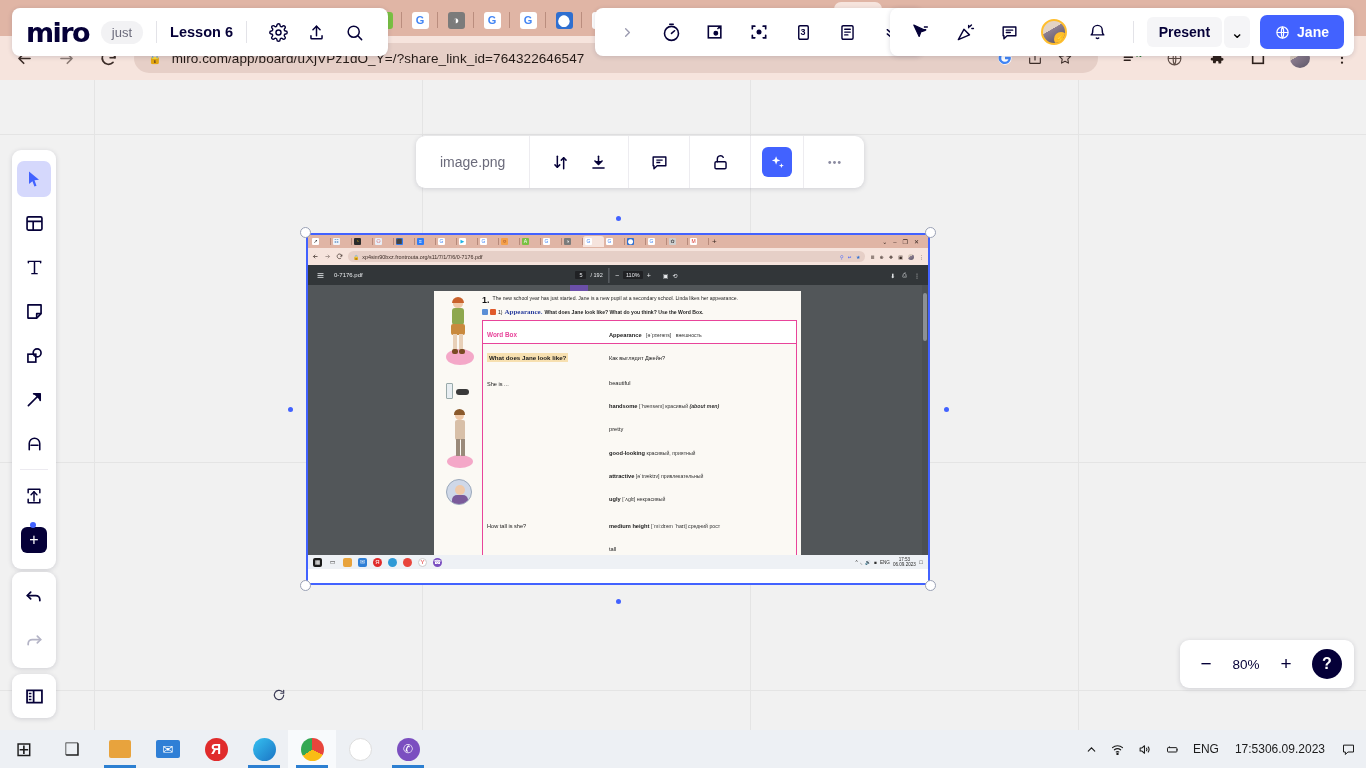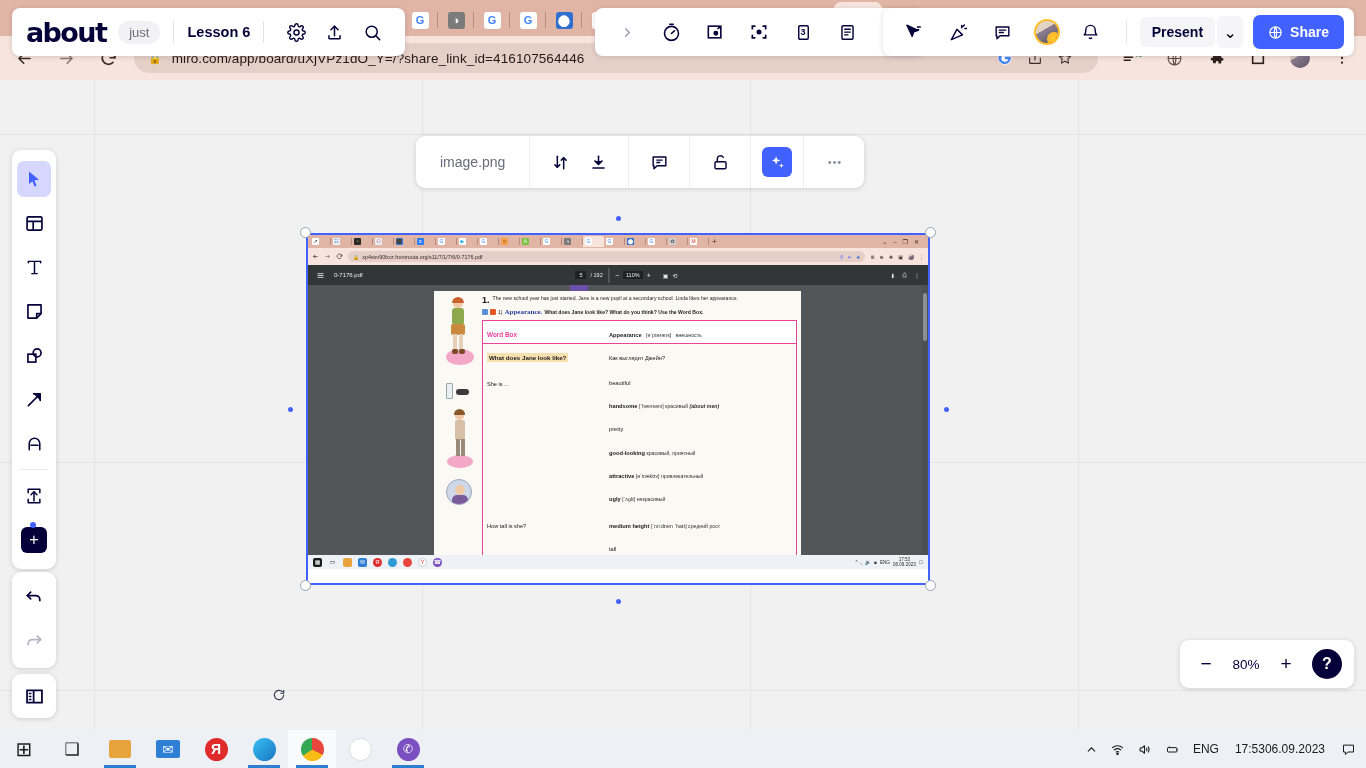--- a/index.html
+++ b/index.html
@@ -318,21 +318,21 @@
         </svg>
     </div>
     <div class="navicon">
       <svg width="19" height="19" viewBox="0 0 24 24" fill="none" stroke="#3b2c27" stroke-width="2.1" stroke-linecap="round">
           <path d="M20 11a8 8 0 1 0-2.3 6"></path>
           <path d="M20 5v6h-6"></path>
         </svg>
     </div>
     <div class="omnibox">
       <span class="lock">🔒</span>
-      <span class="url">miro.com/app/board/uXjVPz1dO_Y=/?share_link_id=416107564446</span>
+      <span class="url">miro.com/app/board/uXjVPz1dO_Y=/?share_link_id=764322646547</span>
       <div class="omni-right">
         <div>
           <svg width="16" height="16" viewBox="0 0 24 24">
               <circle cx="12" cy="12" r="10" fill="#fff"></circle>
               <path d="M12 10.2v3.6h5.1c-.2 1.3-1.6 3.8-5.1 3.8a5.6 5.6 0 1 1 0-11.2c1.6 0 2.7.7 3.3 1.3l2.3-2.2A9 9 0 1 0 12 21a8.6 8.6 0 0 0 8.8-8.9c0-.6-.1-1.1-.2-1.9z" fill="#4285f4"></path>
             </svg>
         </div>
         <div>
           <svg width="16" height="16" viewBox="0 0 24 24" fill="none" stroke="#3b2c27" stroke-width="1.7" stroke-linecap="round" stroke-linejoin="round">
               <path d="M4 12v7a1 1 0 0 0 1 1h14a1 1 0 0 0 1-1v-7"></path>
@@ -643,21 +643,21 @@
     </div>
 
     <div id="sel-border"></div>
     <div class="handle h-tl"></div>
     <div class="handle h-tr"></div>
     <div class="handle h-bl"></div>
     <div class="handle h-br"></div>
   </div>
 
   <div class="bar" id="miro-left">
-    <span class="miro-logo">about</span>
+    <span class="miro-logo">miro</span>
     <span class="plan-badge">just</span>
     <span class="vsep"></span>
     <span class="board-name">Lesson 6</span>
     <span class="vsep"></span>
     <span class="ticon">
       <svg width="19" height="19" viewBox="0 0 24 24" fill="none" stroke="#050038" stroke-width="1.8">
           <circle cx="12" cy="12" r="3.2"></circle>
           <path d="M19.4 15a1.7 1.7 0 0 0 .3 1.9l.1.1a2 2 0 1 1-2.8 2.8l-.1-.1a1.7 1.7 0 0 0-1.9-.3 1.7 1.7 0 0 0-1 1.5V21a2 2 0 1 1-4 0v-.1a1.7 1.7 0 0 0-1.1-1.5 1.7 1.7 0 0 0-1.9.3l-.1.1a2 2 0 1 1-2.8-2.8l.1-.1a1.7 1.7 0 0 0 .3-1.9 1.7 1.7 0 0 0-1.5-1H3a2 2 0 1 1 0-4h.1a1.7 1.7 0 0 0 1.5-1.1 1.7 1.7 0 0 0-.3-1.9l-.1-.1a2 2 0 1 1 2.8-2.8l.1.1a1.7 1.7 0 0 0 1.9.3H9a1.7 1.7 0 0 0 1-1.5V3a2 2 0 1 1 4 0v.1a1.7 1.7 0 0 0 1 1.5 1.7 1.7 0 0 0 1.9-.3l.1-.1a2 2 0 1 1 2.8 2.8l-.1.1a1.7 1.7 0 0 0-.3 1.9V9a1.7 1.7 0 0 0 1.5 1H21a2 2 0 1 1 0 4h-.1a1.7 1.7 0 0 0-1.5 1z"></path>
         </svg>
     </span>
@@ -753,21 +753,21 @@
         </svg>
     </span>
     <span class="vsep"></span>
     <span class="present-btn">Present</span>
     <span class="present-chev">⌄</span>
     <span class="share-btn">
       <svg width="15" height="15" viewBox="0 0 24 24" fill="none" stroke="#fff" stroke-width="1.9">
           <circle cx="12" cy="12" r="9"></circle>
           <path d="M3 12h18M12 3c2.5 3 2.5 15 0 18M12 3c-2.5 3-2.5 15 0 18"></path>
         </svg>
-      <span>Share</span>
+      <span>Jane</span>
     </span>
   </div>
 
   <div class="bar" id="img-toolbar">
     <div class="seg">
       <span class="fname">image.png</span>
     </div>
     <div class="seg">
       <span class="ticon">
         <svg width="19" height="19" viewBox="0 0 24 24" fill="none" stroke="#050038" stroke-width="1.9" stroke-linecap="round" stroke-linejoin="round">

